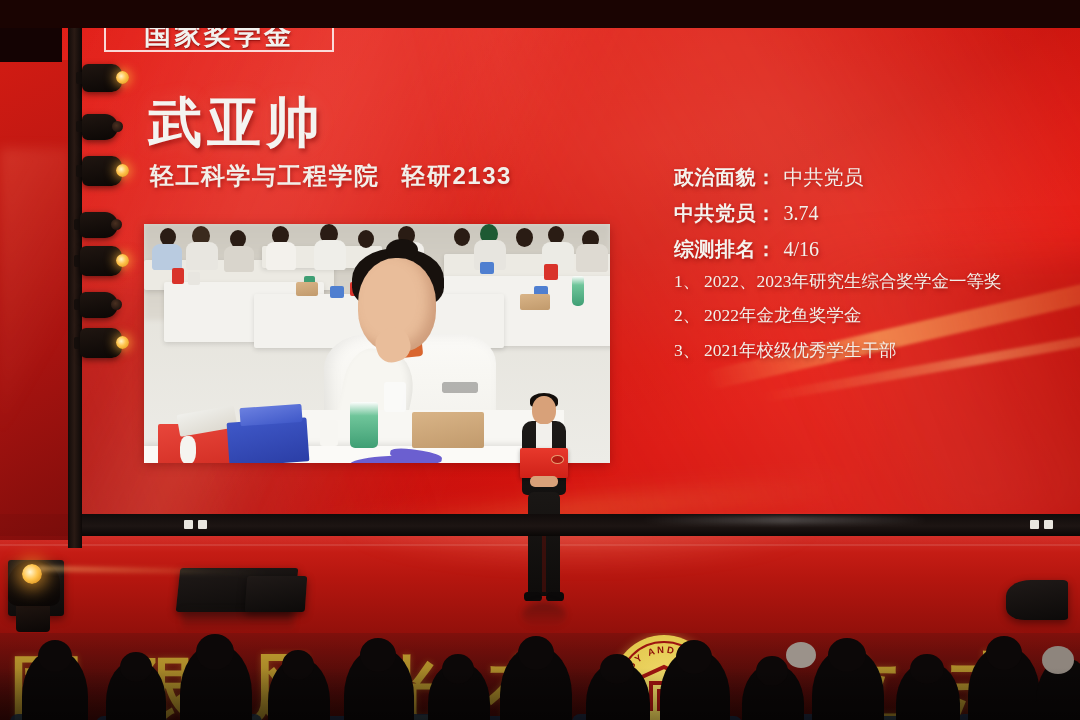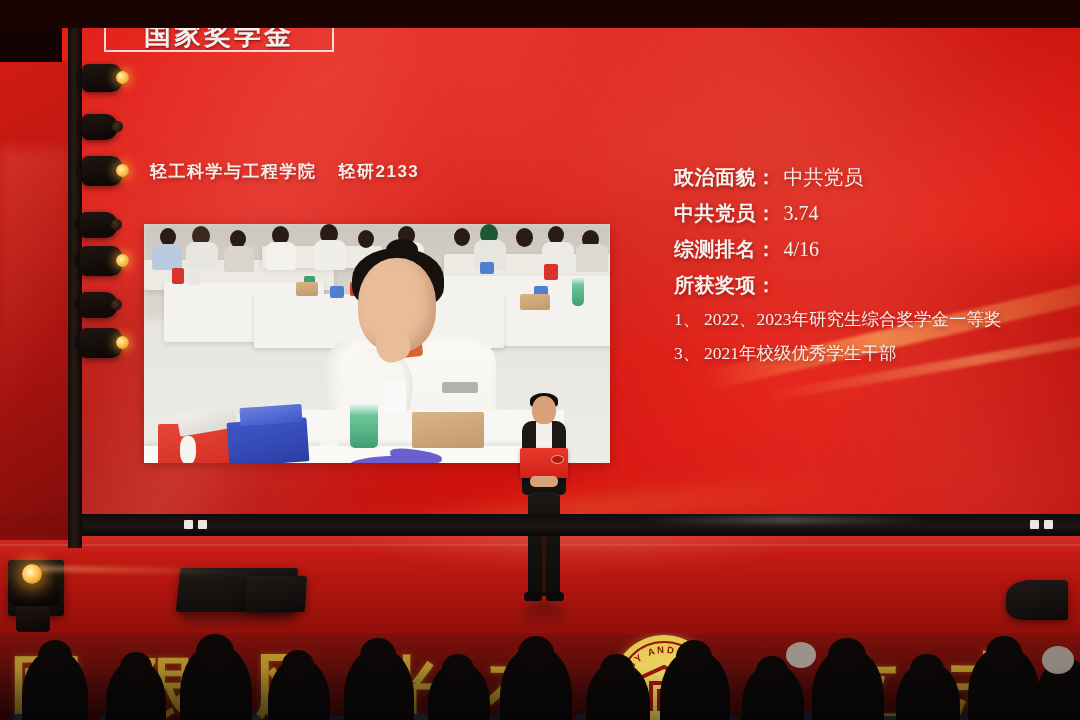--- a/index.html
+++ b/index.html
@@ -66,21 +66,21 @@
   
   #student-name{
     position:absolute; left:148px; top:66px;
     font-size:54px; font-weight:700; letter-spacing:5px; line-height:1.05;
     color:#f4f3f0;
     text-shadow:2px 3px 5px rgba(120,0,0,.55), 0 0 18px rgba(255,170,150,.22);
     white-space:nowrap;
   }
   #student-dept{
     position:absolute; left:150px; top:134px;
-    font-size:17px; font-weight:700; letter-spacing:1.5px; line-height:1.2;
+    font-size:24px; font-weight:700; letter-spacing:1.5px; line-height:1.2;
     color:#f2efe9; text-shadow:1px 2px 4px rgba(120,0,0,.5);
     white-space:nowrap;
     text-align:center;
   }
   #student-dept .gap{ display:inline-block; width:22px; }
 
   
   #photo-frame{
     position:absolute; left:144px; top:196px; width:466px; height:239px;
     background:#cfd2d0; overflow:hidden;
@@ -290,20 +290,21 @@
     <div class="sheen s4"></div>
     <div class="ribbon r4"></div>
     <div class="ribbon r1"></div>
     <div class="ribbon r2"></div>
     <div class="ribbon r3"></div>
 
     <div id="slide-header">
       <span id="slide-header-text">国家奖学金</span>
     </div>
 
+    <div id="student-name">武亚帅</div>
     <div id="student-dept">
       <span>轻工科学与工程学院</span><span class="gap"></span><span>轻研2133</span>
     </div>
 
     <div id="photo-frame">
       <div id="photo-inner">
 
         <div class="bgblur" style="position:absolute;left:0;top:0;width:466px;height:96px;background:linear-gradient(180deg,#cbc7bd 0%,#ddd9d0 100%);"></div>
         <div class="tablecloth t-far" style="left:0px;top:36px;width:190px;height:30px;"></div>
         <div class="tablecloth t-far" style="left:300px;top:30px;width:180px;height:30px;"></div>
@@ -382,24 +383,26 @@
       </div>
       <div class="info-line">
         <span class="info-label">中共党员：</span>
         <span class="info-value">3.74</span>
       </div>
       <div class="info-line">
         <span class="info-label">综测排名：</span>
         <span class="info-value">4/16</span>
       </div>
 
-      <div id="awards-title">所获奖项：</div>
 
       <div class="award-item">
         <span class="award-num">1、</span><span>2022、2023年研究生综合奖学金一等奖</span>
+      </div>
+      <div class="award-item">
+        <span class="award-num">2、</span><span>2022年金龙鱼奖学金</span>
       </div>
       <div class="award-item">
         <span class="award-num">3、</span><span>2021年校级优秀学生干部</span>
       </div>
     </div>
   </div>
 
   <div id="presenter">
     <div id="p-jacket"></div>
     <div id="p-shirt"></div>

